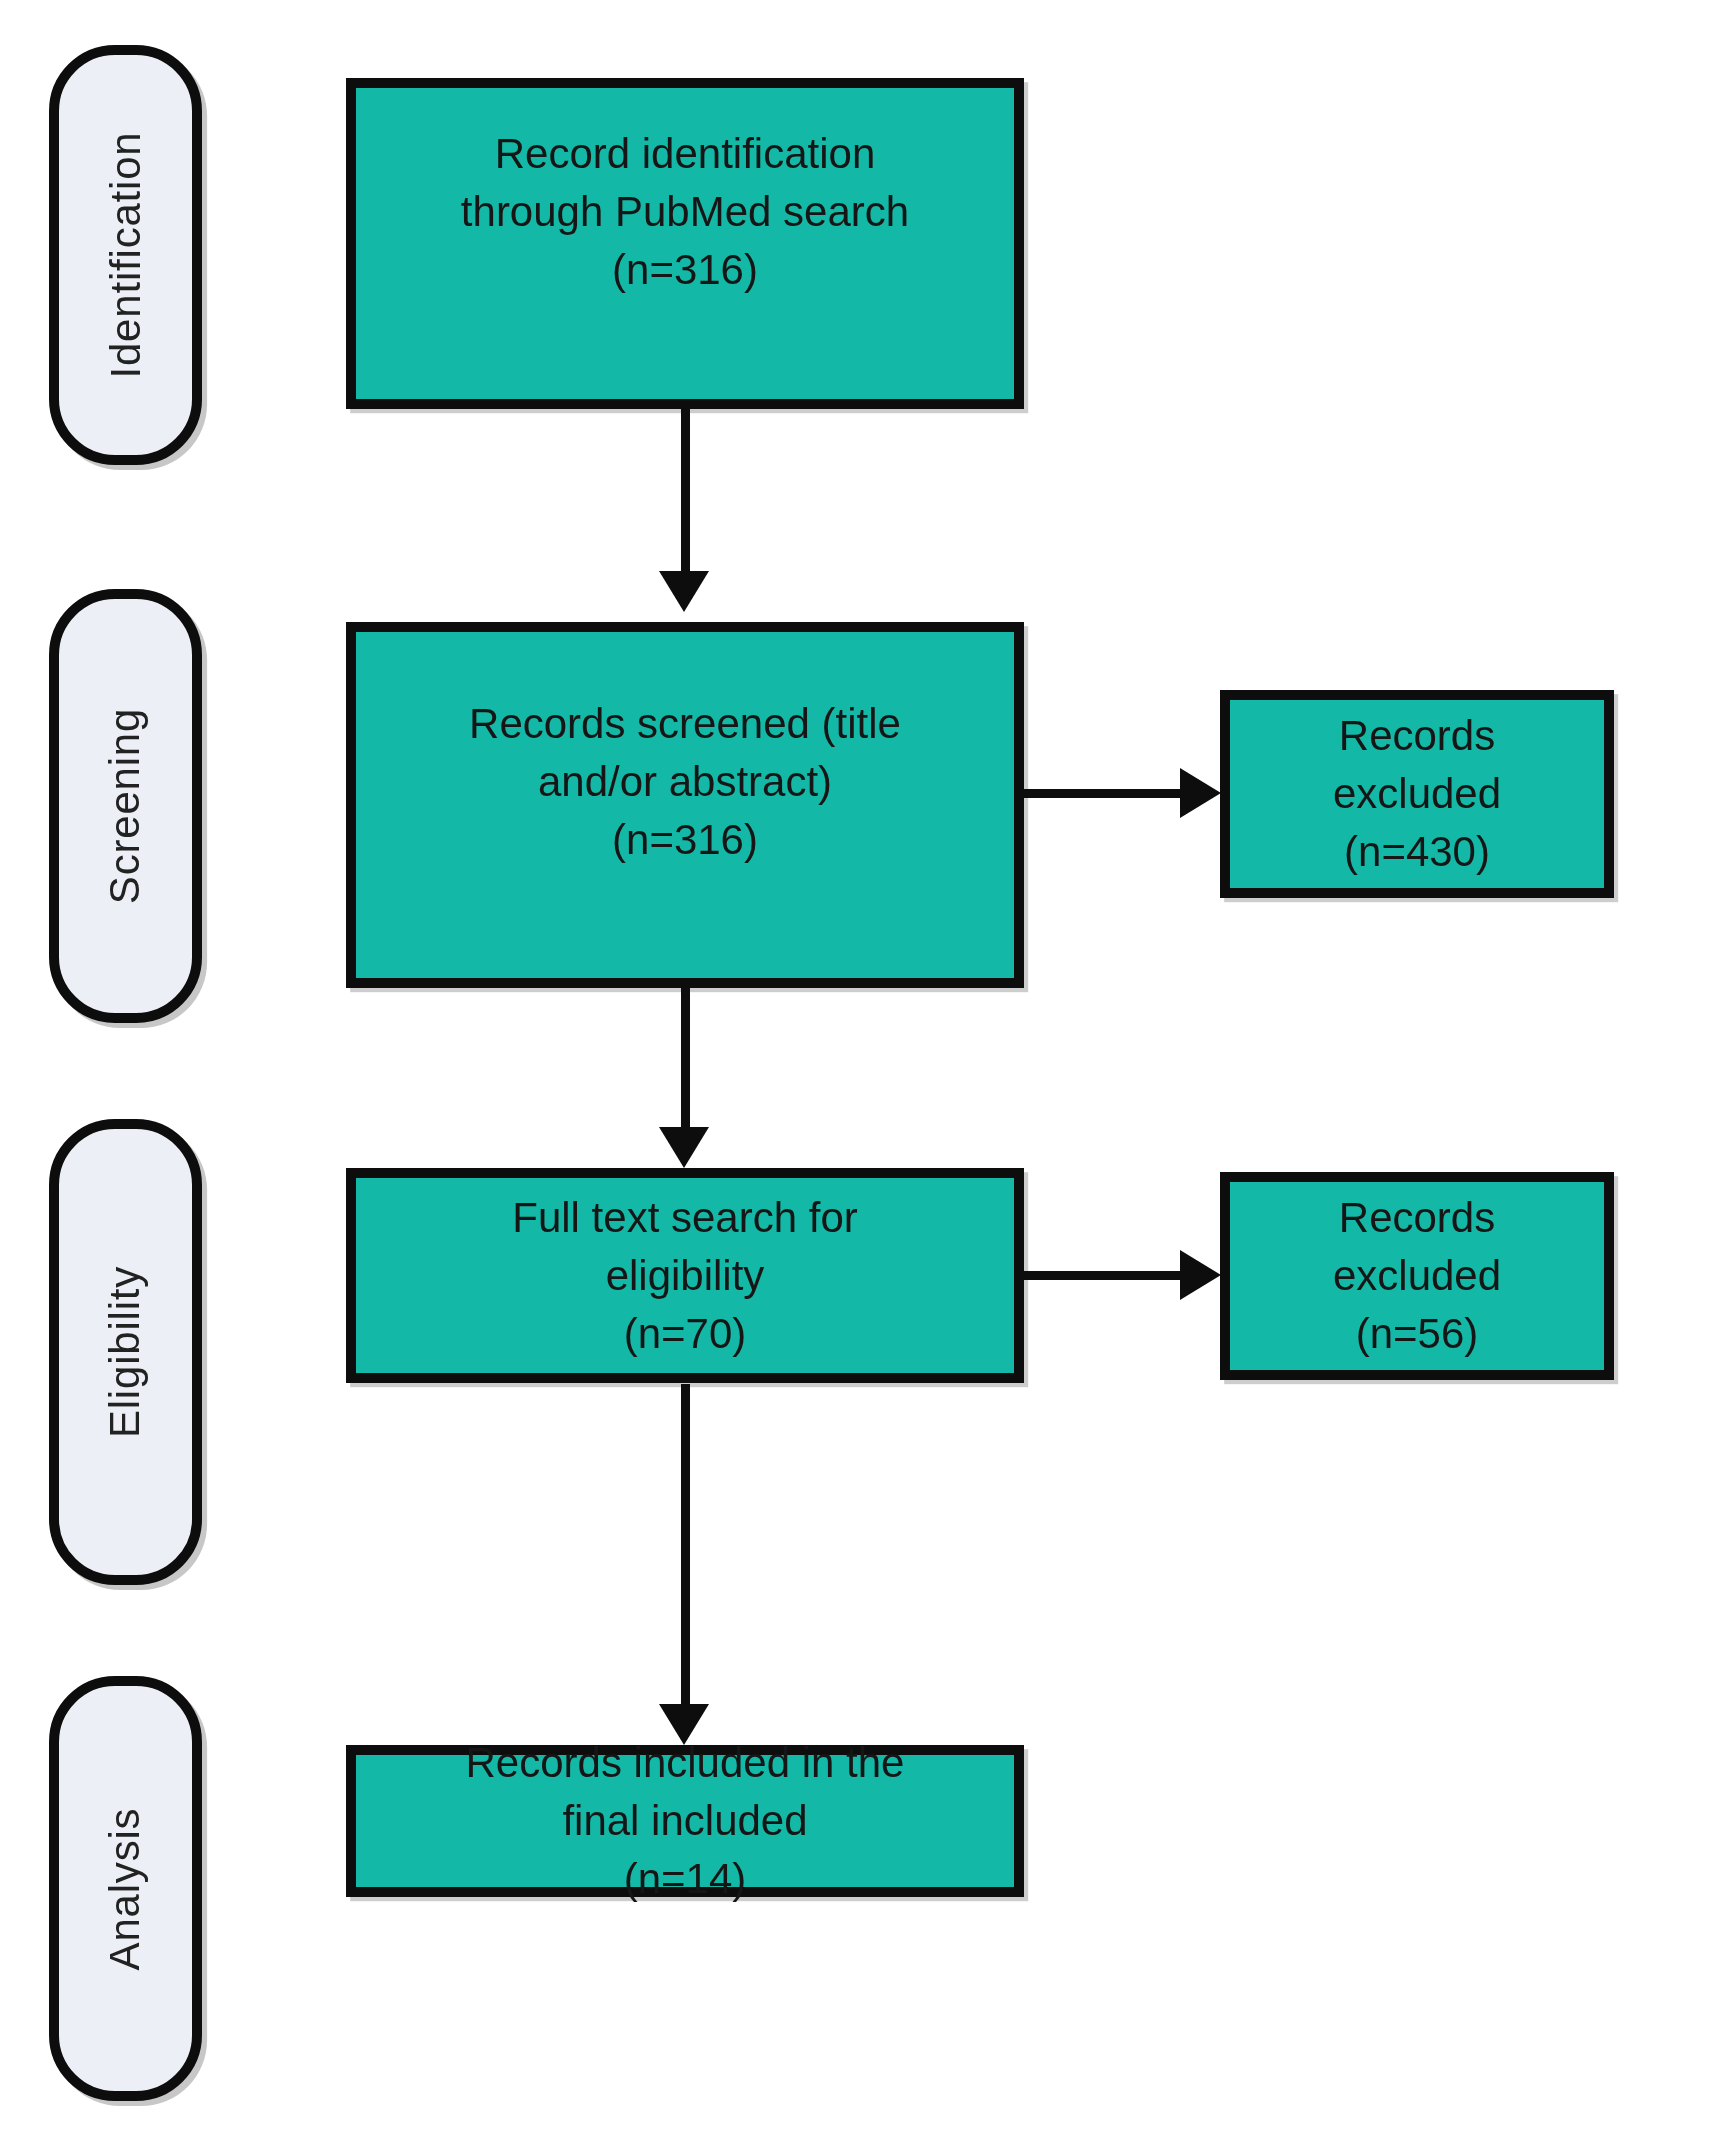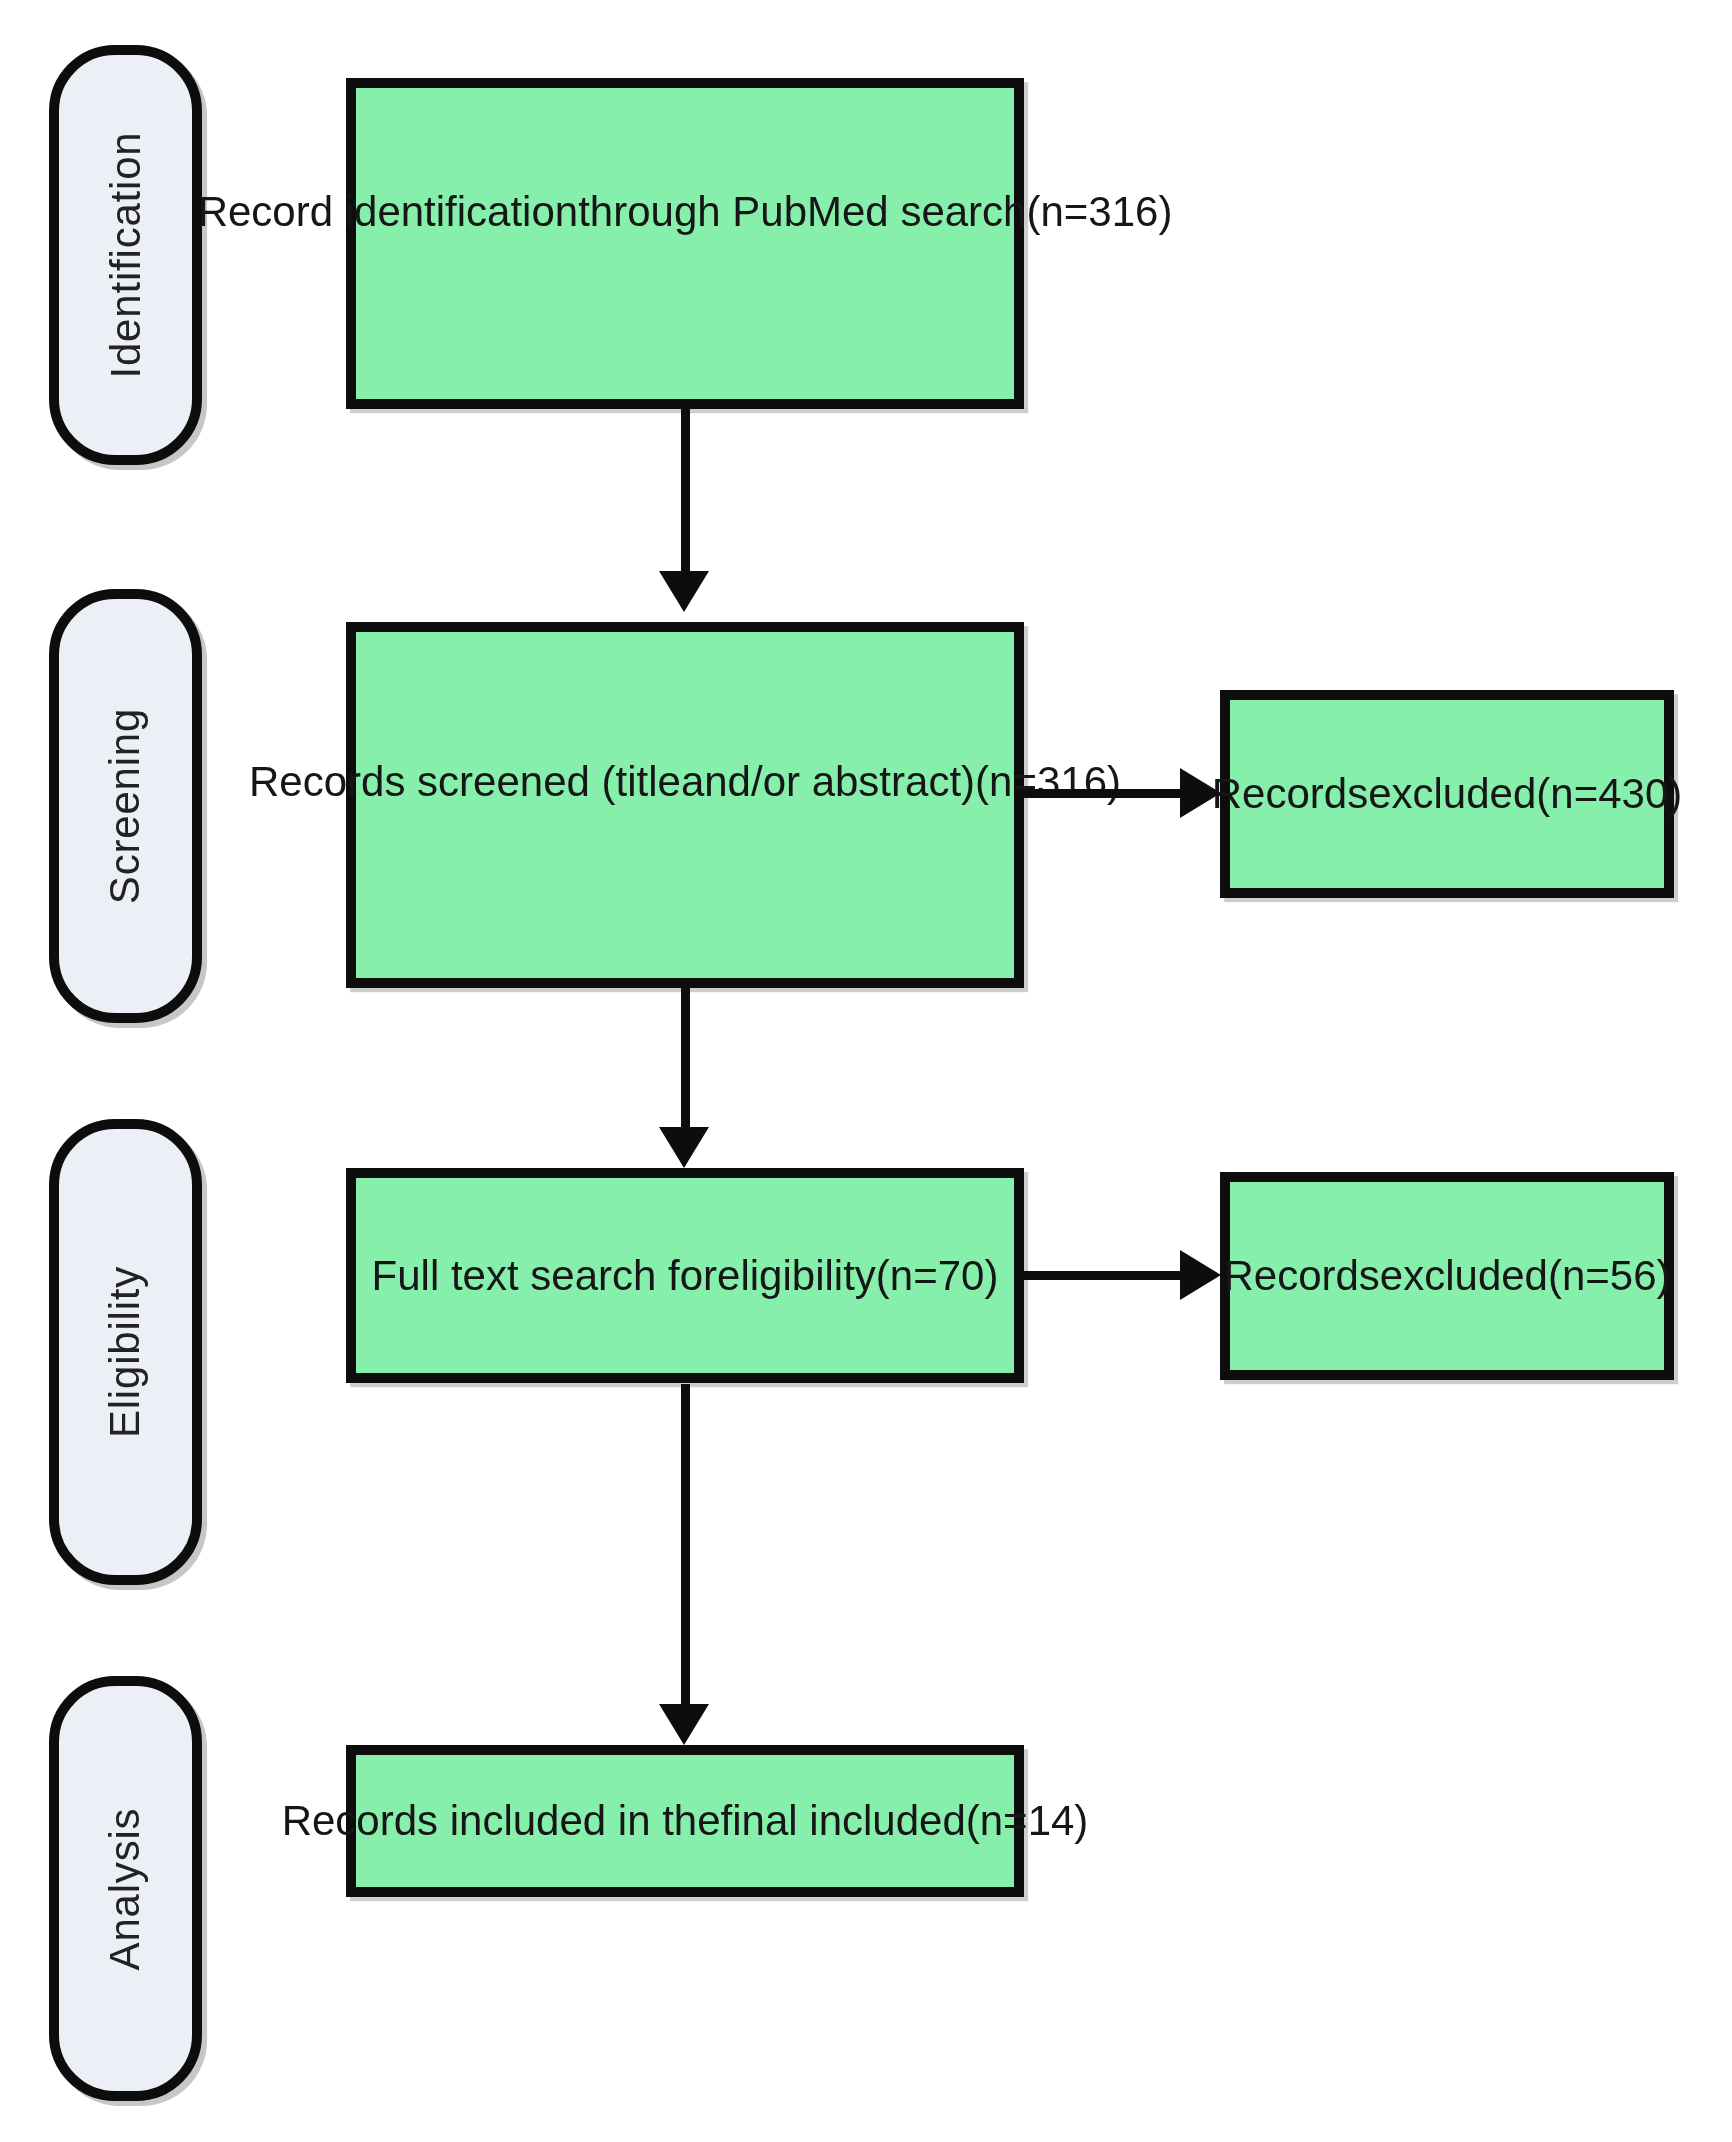--- a/index.html
+++ b/index.html
@@ -36,37 +36,37 @@
     white-space: nowrap;
     font-size: 42px;
     letter-spacing: 0.8px;
     color: #222222;
   }
 
   
   .flow-box {
     position: absolute;
     box-sizing: border-box;
-    background: #86efac;
+    background: #14b8a6;
     border: 10.2px solid #0d0d0d;
     box-shadow: 4.2px 4.2px 0 rgba(130,130,130,0.4);
     display: flex;
-    flex-direction: row;
+    flex-direction: column;
     align-items: center;
     justify-content: center;
     text-align: center;
   }
   .flow-box .line {
     font-size: 42px;
     line-height: 58px;
     color: #161616;
     white-space: nowrap;
   }
   .main-box { left: 346px; width: 678px; }
-  .side-box { left: 1220px; width: 454px; }
+  .side-box { left: 1220px; width: 394px; }
   .pad-bottom-lg { padding-bottom: 64px; }
   .pad-bottom-md { padding-bottom: 47px; margin-top: 10px; }
 
   
   .arrow-line-v {
     position: absolute;
     width: 8.5px;
     background: #0d0d0d;
   }
   .arrow-head-down {

